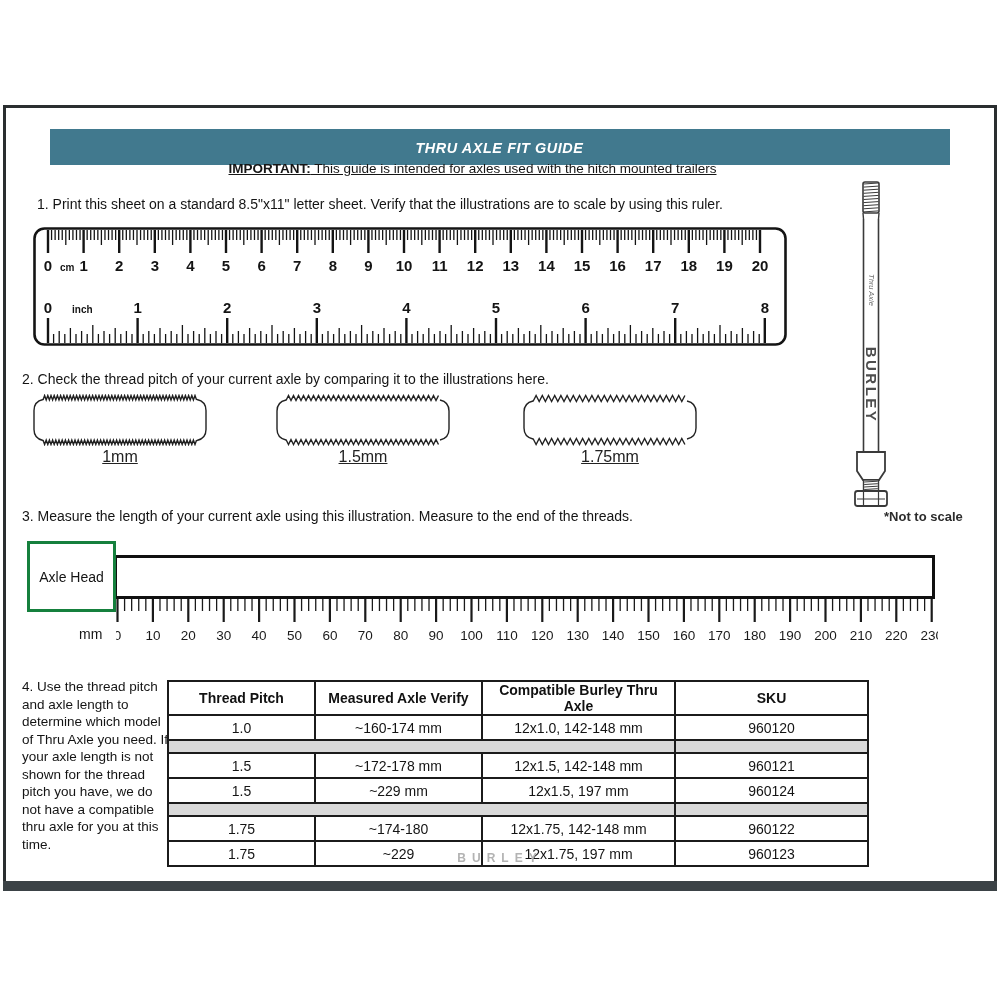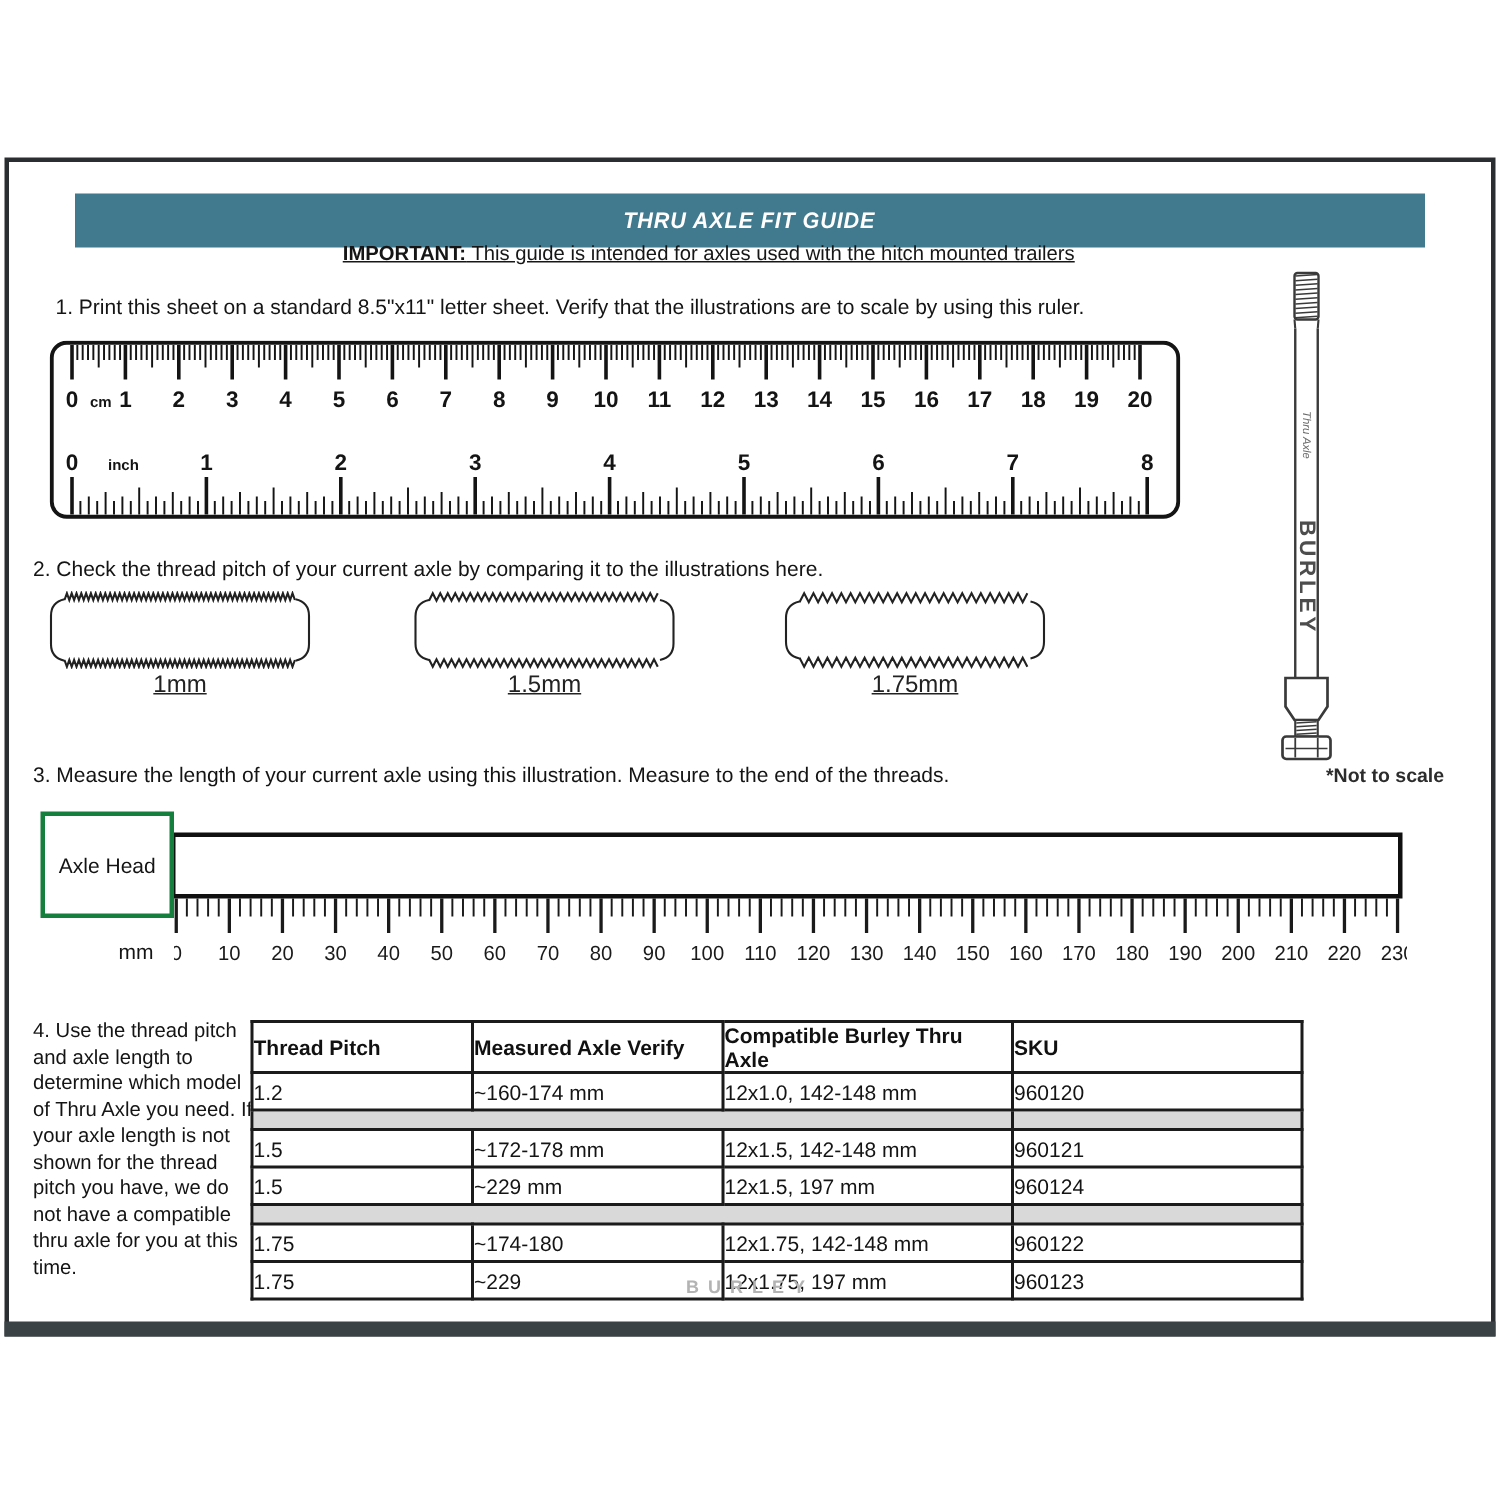--- a/index.html
+++ b/index.html
@@ -19,21 +19,21 @@
   .step3{left:22px;top:508px;width:800px;}
   .step4{left:22px;top:678px;width:152px;font-size:13.5px;line-height:17.5px;}
   .not-to-scale{left:884px;top:509px;font-size:13px;font-weight:bold;color:#2c2c2c;}
   .thread-label{position:absolute;top:54px;left:0;width:100%;text-align:center;font-size:16px;color:#222222;text-decoration:underline;}
   .thread-block{position:absolute;top:394px;width:178px;height:76px;}
   .axle-head{left:27px;top:541px;width:89px;height:71px;box-sizing:border-box;border:3px solid #15803d;
              background:#ffffff;display:flex;align-items:center;justify-content:center;font-size:14px;color:#141414;z-index:3;}
   .axle-body{left:114px;top:555px;width:821px;height:44px;box-sizing:border-box;border:3px solid #101010;background:#ffffff;z-index:2;}
   .mm-unit{left:79px;top:626px;font-size:14px;color:#141414;}
   table.fit{border-collapse:collapse;table-layout:fixed;width:700px;background:#ffffff;}
-  table.fit th,table.fit td{border:2px solid #1b1b1b;text-align:left;padding:0;overflow:hidden;}
+  table.fit th,table.fit td{border:2px solid #1b1b1b;text-align:center;padding:0;overflow:hidden;}
   table.fit th{height:24px;font-size:14px;font-weight:bold;color:#111111;}
   table.fit td{height:23px;font-size:14px;color:#141414;}
   table.fit tr.spacer td{height:11px;}
   .fit-table-wrap{left:167px;top:680px;}
   .footer-brand{left:3px;top:851px;width:994px;text-align:center;font-size:12px;font-weight:bold;letter-spacing:6px;}
   .axle-illustration{left:840px;top:177px;width:110px;height:352px;}
 </style>
 </head>
 <body>
 
@@ -613,21 +613,21 @@
       <thead>
           <tr>
             <th>Thread Pitch</th>
             <th>Measured Axle Verify</th>
             <th>Compatible Burley Thru Axle</th>
             <th>SKU</th>
           </tr>
         </thead>
       <tbody>
           <tr>
-            <td>1.2</td>
+            <td>1.0</td>
             <td>~160-174 mm</td>
             <td>12x1.0, 142-148 mm</td>
             <td>960120</td>
           </tr>
           <tr class="spacer">
             <td colspan="3" style="background: rgb(217, 217, 217);"></td>
             <td style="background: rgb(217, 217, 217);"></td>
           </tr>
           <tr>
             <td>1.5</td>

